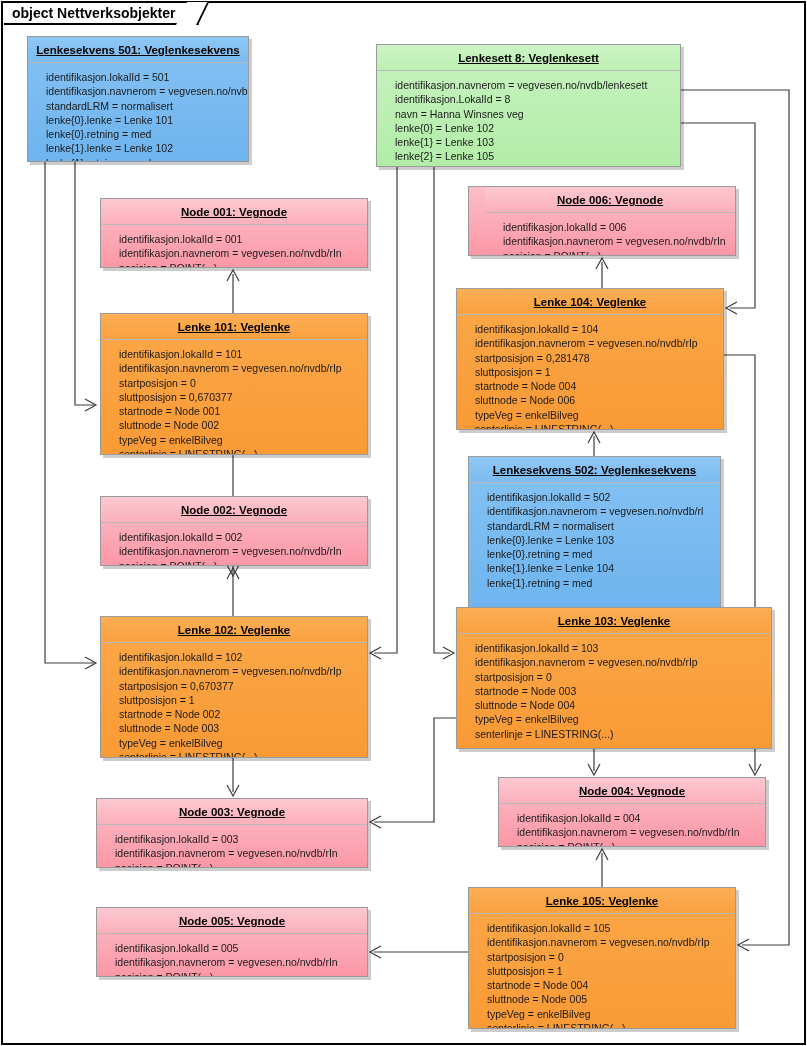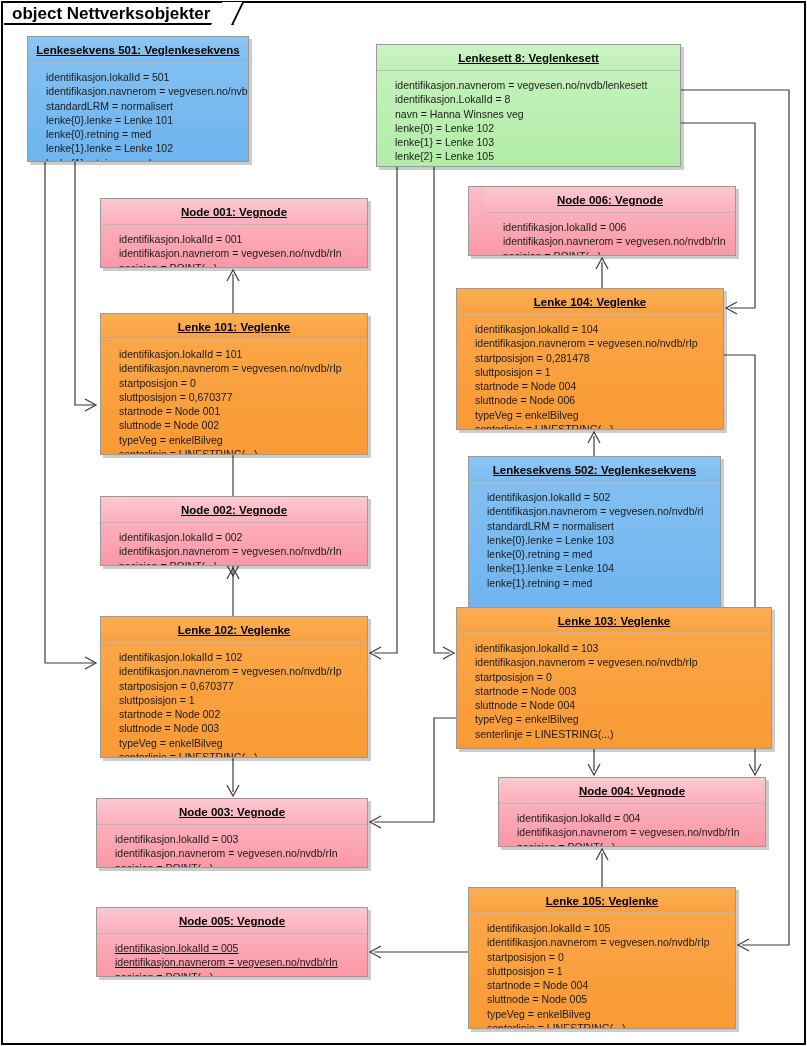--- a/index.html
+++ b/index.html
@@ -21,21 +21,21 @@
     background: #fff;
   }
   #frame-tab {
     position: absolute;
     left: 1px; top: 1px;
     height: 21px;
     padding: 2px 22px 2px 8px;
     border: 2px solid #000;
     border-left: none; border-top: none;
     background: #fff;
-    font-size: 17px;
+    font-size: 14px;
     font-weight: bold;
     color: #000;
     line-height: 15px;
     white-space: nowrap;
     z-index: 30;
   }
   #frame-tab::after {
     content: "";
     position: absolute;
     right: -1px; top: -2px;
@@ -296,21 +296,21 @@
       </div>
     </div>
     <div class="obj c-pink" style="left: 96px; top: 798px; width: 272px; height: 70px;">
       <div class="title"><span>Node 003: Vegnode</span></div>
       <div class="attrs">
         <div>identifikasjon.lokalId = 003</div>
         <div>identifikasjon.navnerom = vegvesen.no/nvdb/rIn</div>
         <div>posisjon = POINT(...)</div>
       </div>
     </div>
-    <div class="obj c-pink" style="left: 96px; top: 907px; width: 272px; height: 70px; text-decoration: underline;">
+    <div class="obj c-pink" style="left: 96px; top: 907px; width: 272px; height: 70px;">
       <div class="title"><span>Node 005: Vegnode</span></div>
       <div class="attrs">
         <div>identifikasjon.lokalId = 005</div>
         <div>identifikasjon.navnerom = vegvesen.no/nvdb/rIn</div>
         <div>posisjon = POINT(...)</div>
       </div>
     </div>
     <div class="obj c-orange" style="left: 468px; top: 887px; width: 268px; height: 142px;">
       <div class="title"><span>Lenke 105: Veglenke</span></div>
       <div class="attrs">

